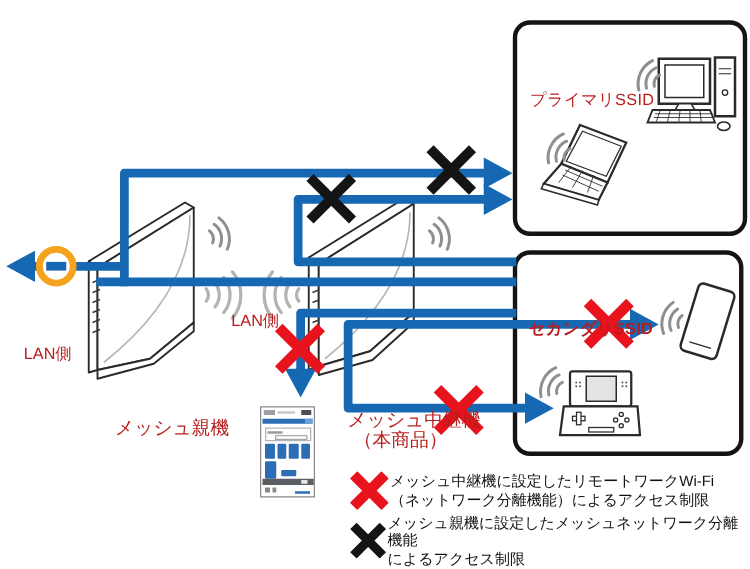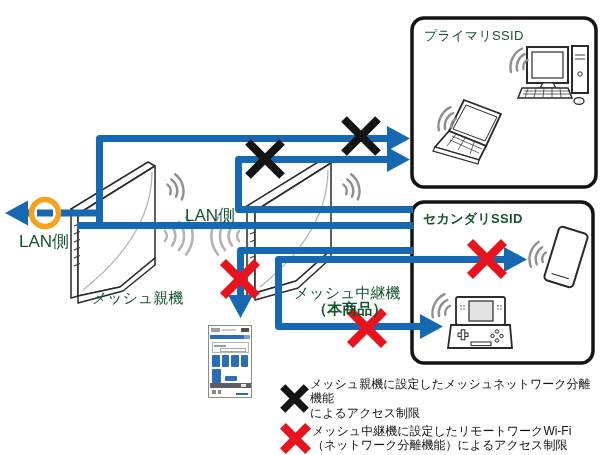--- a/index.html
+++ b/index.html
@@ -6,22 +6,22 @@
     --line-blue:#1768b3; --x-black:#141414; --x-red:#e8131d;
     --wan-orange:#f5a21c; --wave-gray:#8f8f8f; --link-wave-gray:#b3b3b3;
     --box-border:#141414; --outline:#2a2a2a;
   }
   html,body{margin:0;padding:0;background:#fff;}
   .stage{
     position:relative;width:600px;height:455px;background:#fff;overflow:hidden;
     font-family:"Liberation Sans","DejaVu Sans",sans-serif;color:#111;
   }
   .stage svg.diagram{position:absolute;left:0;top:0;}
-  .lbl{position:absolute;white-space:nowrap;color:#14532d;}
-  .lbl-sm{font-size:17px;}
+  .lbl{position:absolute;white-space:nowrap;color:#b91c1c;margin-top:44px;}
+  .lbl-sm{font-size:13px;}
   .lbl-md{font-size:15px;}
   .lbl-title{font-size:13px;letter-spacing:.3px;}
   .router-lbl{line-height:15.5px;}
   
   .thumb{position:absolute;left:208px;top:325px;width:44px;height:73px;background:#fff;
          border:1px solid #8a8a8a;box-sizing:border-box;}
   .thumb *{position:absolute;box-sizing:border-box;}
   .t-logo{left:2px;top:2px;width:9px;height:4px;background:#9aa0a6;}
   .t-top-dark{right:2px;top:2px;width:8px;height:4px;background:#4a4f55;}
   .t-top-line{left:13px;top:3px;width:14px;height:1.5px;background:#c9c9c9;}
@@ -184,23 +184,23 @@
       <path d="M-17 -17 L17 17 M17 -17 L-17 17" transform="translate(265,159)" stroke="var(--x-black)" stroke-width="8"></path>
       <path d="M-17 -17 L17 17 M17 -17 L-17 17" transform="translate(240,279)" stroke="var(--x-red)" stroke-width="8.5"></path>
       <path d="M-17 -17 L17 17 M17 -17 L-17 17" transform="translate(487,259)" stroke="var(--x-red)" stroke-width="8.5"></path>
       <path d="M-17 -17 L17 17 M17 -17 L-17 17" transform="translate(367,328)" stroke="var(--x-red)" stroke-width="8.5"></path>
     </g>
   </svg>
 
   <div class="lbl lbl-sm" style="left:19px;top:230px;">LAN側</div>
   <div class="lbl lbl-sm" style="left:185px;top:204px;">LAN側</div>
   <div class="lbl lbl-md" style="left:92px;top:289px;">メッシュ親機</div>
-  <div class="lbl lbl-md router-lbl" style="left:294px;top:285px;text-align:center;">
+  <div class="lbl lbl-md router-lbl" style="left:278px;top:285px;">
     <span style="display:block;">メッシュ中継機</span>
-    <span style="display:block;padding-left:5px;font-weight:bold;">（本商品）</span>
+    <span style="display:block;padding-left:5px;">（本商品）</span>
   </div>
   <div class="lbl lbl-title" style="left:424px;top:27px;">プライマリSSID</div>
   <div class="lbl lbl-title" style="left:423px;top:210px;font-weight:bold;">セカンダリSSID</div>
 
   <div class="thumb">
     <div class="t-logo"></div>
     <div class="t-top-line"></div>
     <div class="t-top-dark"></div>
     <div class="t-titlebar"></div>
     <div class="t-titlebar-end"></div>
@@ -215,32 +215,32 @@
     <div class="t-btn"></div>
     <div class="t-graybar"></div>
     <div class="t-graybar-box"></div>
     <div class="t-ico1"></div>
     <div class="t-ico2"></div>
     <div class="t-foot"></div>
   </div>
 
   <div class="legend">
     <div class="legend-row">
+      <svg class="legend-x" viewBox="-16 -16 32 32" width="31" height="31">
+        <path d="M-13 -13 L13 13 M13 -13 L-13 13" stroke="var(--x-red)" stroke-width="8.5" fill="none"></path>
+      </svg>
+      <div class="legend-text">
+        <div>メッシュ中継機に設定したリモートワークWi-Fi</div>
+        <div>（ネットワーク分離機能）によるアクセス制限</div>
+      </div>
+    </div>
+    <div class="legend-row">
       <svg class="legend-x" viewBox="-16 -16 32 32" width="29" height="29">
         <path d="M-13 -13 L13 13 M13 -13 L-13 13" stroke="var(--x-black)" stroke-width="8" fill="none"></path>
       </svg>
       <div class="legend-text">
         <div>メッシュ親機に設定したメッシュネットワーク分離機能</div>
         <div>によるアクセス制限</div>
       </div>
     </div>
-    <div class="legend-row">
-      <svg class="legend-x" viewBox="-16 -16 32 32" width="31" height="31">
-        <path d="M-13 -13 L13 13 M13 -13 L-13 13" stroke="var(--x-red)" stroke-width="8.5" fill="none"></path>
-      </svg>
-      <div class="legend-text">
-        <div>メッシュ中継機に設定したリモートワークWi-Fi</div>
-        <div>（ネットワーク分離機能）によるアクセス制限</div>
-      </div>
-    </div>
   </div>
 
 </div>
 
 </body></html>

